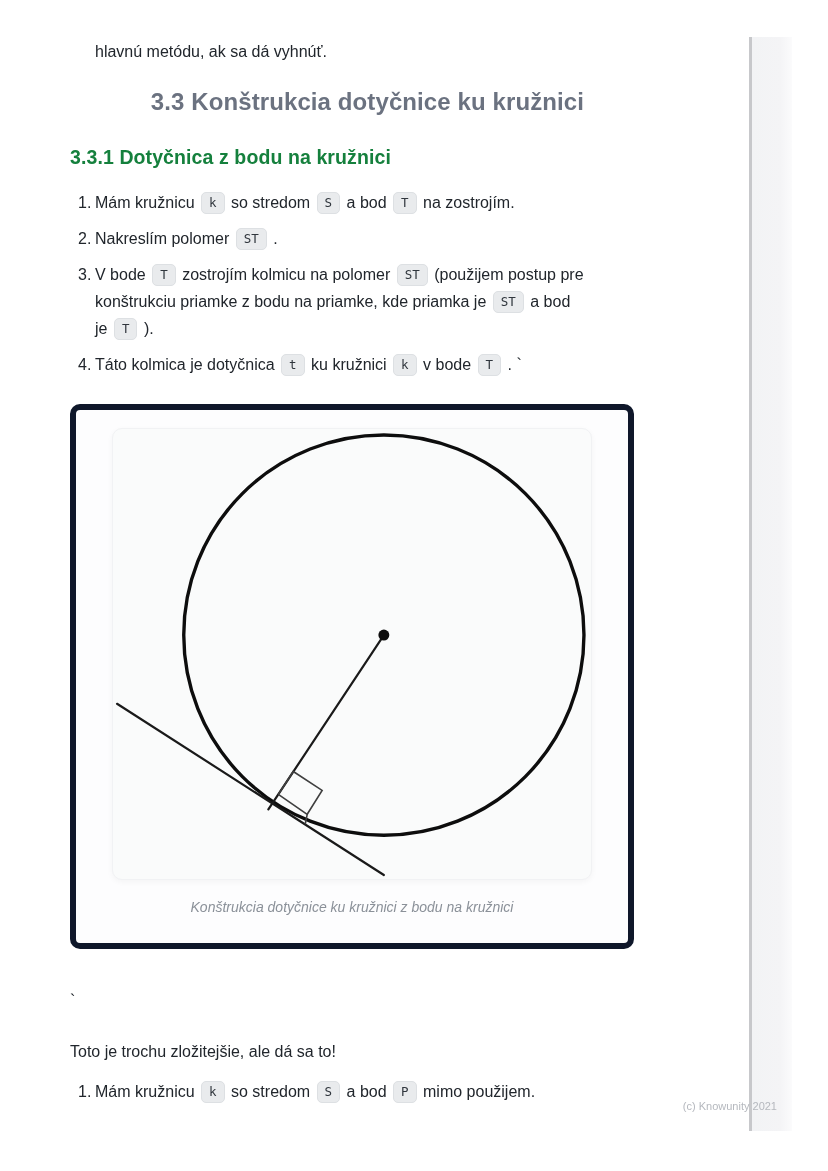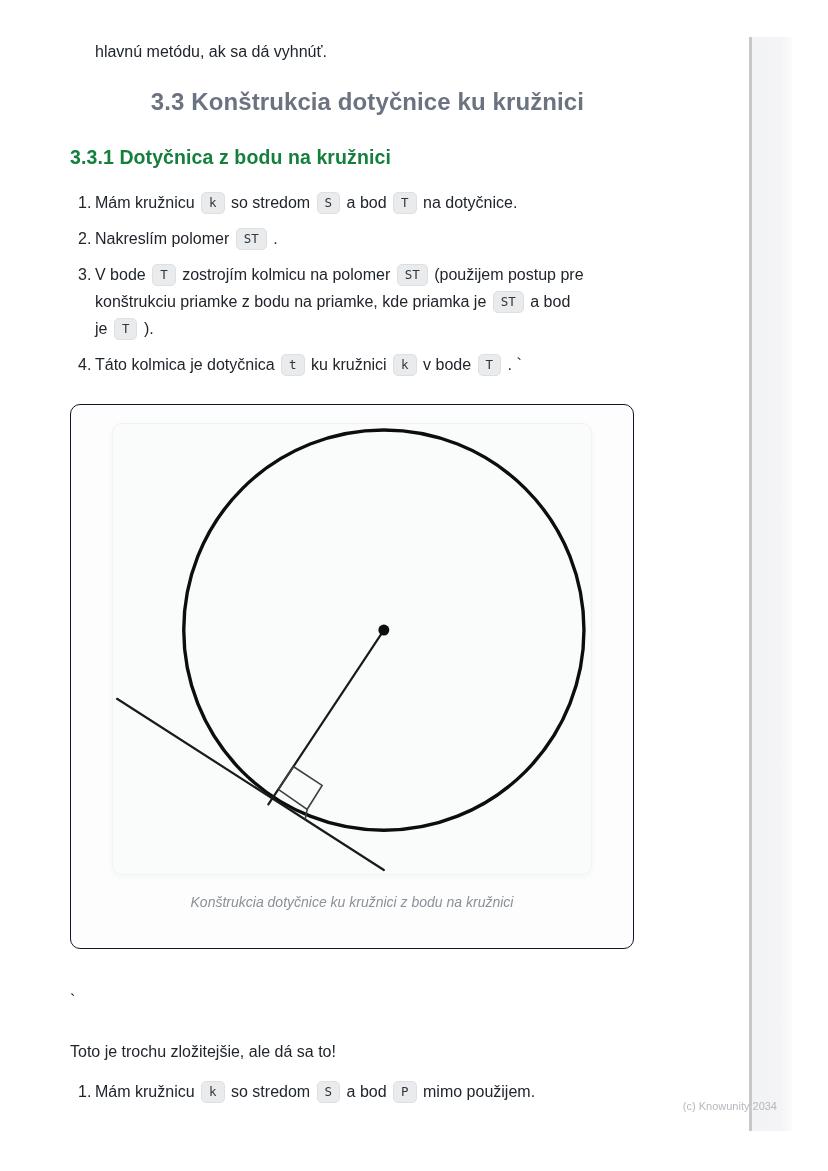--- a/index.html
+++ b/index.html
@@ -68,21 +68,21 @@
     border-radius: 5px;
     padding: 2px 7px 3px 7px;
     margin: 0 2px;
     vertical-align: 1px;
   }
   .figure-card {
     margin-top: 26px;
     width: 564px;
     height: 545px;
     background: #fdfdfe;
-    border: 1px solid #0f172a;
+    border: 6px solid #0f172a;
     border-radius: 10px;
     padding-top: 18px;
   }
   .figure-canvas {
     width: 480px;
     height: 452px;
     margin: 0 auto;
     background: #fafbfb;
     border: 1px solid #f1f2f4;
     border-radius: 10px;
@@ -138,21 +138,21 @@
 
   <p class="intro-line">hlavnú metódu, ak sa dá vyhnúť.</p>
 
   <h2 class="section-heading">3.3 Konštrukcia dotyčnice ku kružnici</h2>
 
   <h3 class="subsection-heading">3.3.1 Dotyčnica z bodu na kružnici</h3>
 
   <ol class="steps">
       <li>
         <span class="li-marker">1.</span>
-        <span class="li-content"><span>Mám kružnicu </span><span class="code-badge">k</span><span> so stredom </span><span class="code-badge">S</span><span> a bod </span><span class="code-badge">T</span><span> na dotyčnice.</span></span>
+        <span class="li-content"><span>Mám kružnicu </span><span class="code-badge">k</span><span> so stredom </span><span class="code-badge">S</span><span> a bod </span><span class="code-badge">T</span><span> na zostrojím.</span></span>
       </li>
       <li>
         <span class="li-marker">2.</span>
         <span class="li-content"><span>Nakreslím polomer </span><span class="code-badge">ST</span><span> .</span></span>
       </li>
       <li>
         <span class="li-marker">3.</span>
         <span class="li-content"><span>V bode </span><span class="code-badge">T</span><span> zostrojím kolmicu na polomer </span><span class="code-badge">ST</span><span> (použijem postup pre konštrukciu priamke z bodu na priamke, kde priamka je </span><span class="code-badge">ST</span><span> a bod je </span><span class="code-badge">T</span><span> ).</span></span>
       </li>
       <li>
@@ -183,13 +183,13 @@
       <li>
         <span class="li-marker">1.</span>
         <span class="li-content"><span>Mám kružnicu </span><span class="code-badge">k</span><span> so stredom </span><span class="code-badge">S</span><span> a bod </span><span class="code-badge">P</span><span> mimo použijem.</span></span>
       </li>
     </ol>
 
 </div>
 
 <div class="page-edge-rail"></div>
 
-<div class="page-footer">(c) Knowunity 2034</div>
+<div class="page-footer">(c) Knowunity 2021</div>
 
 </body></html>

